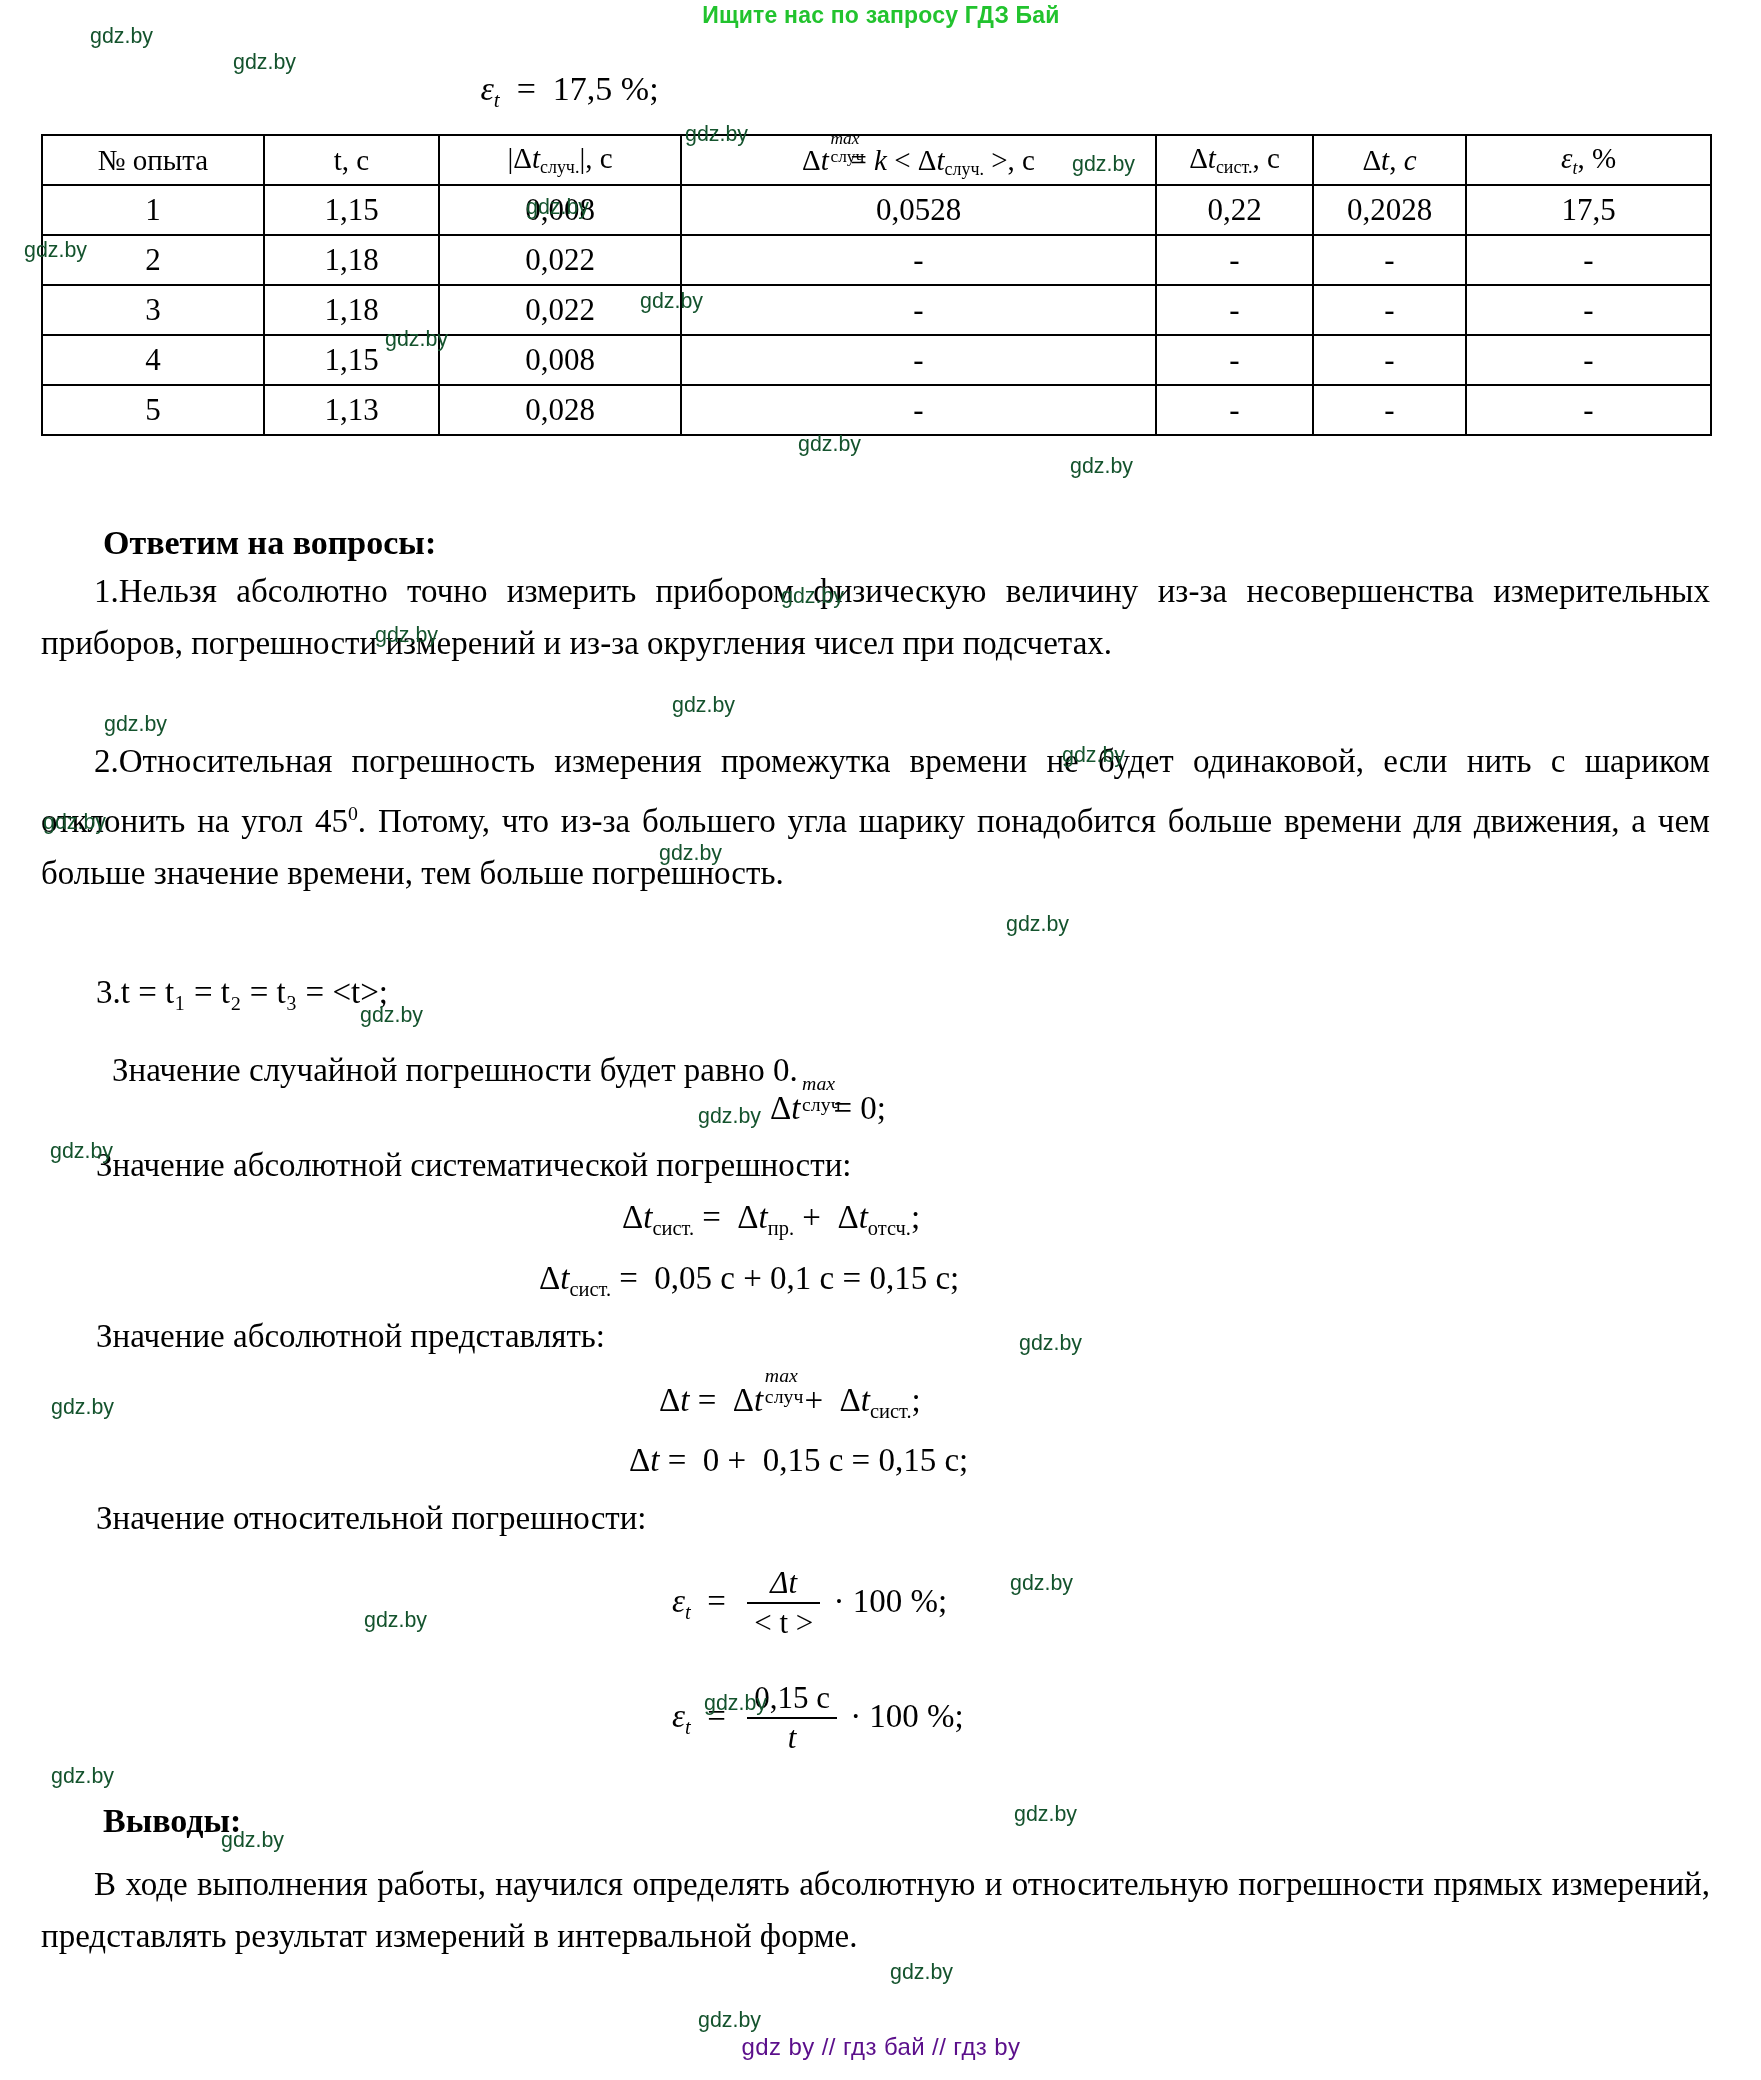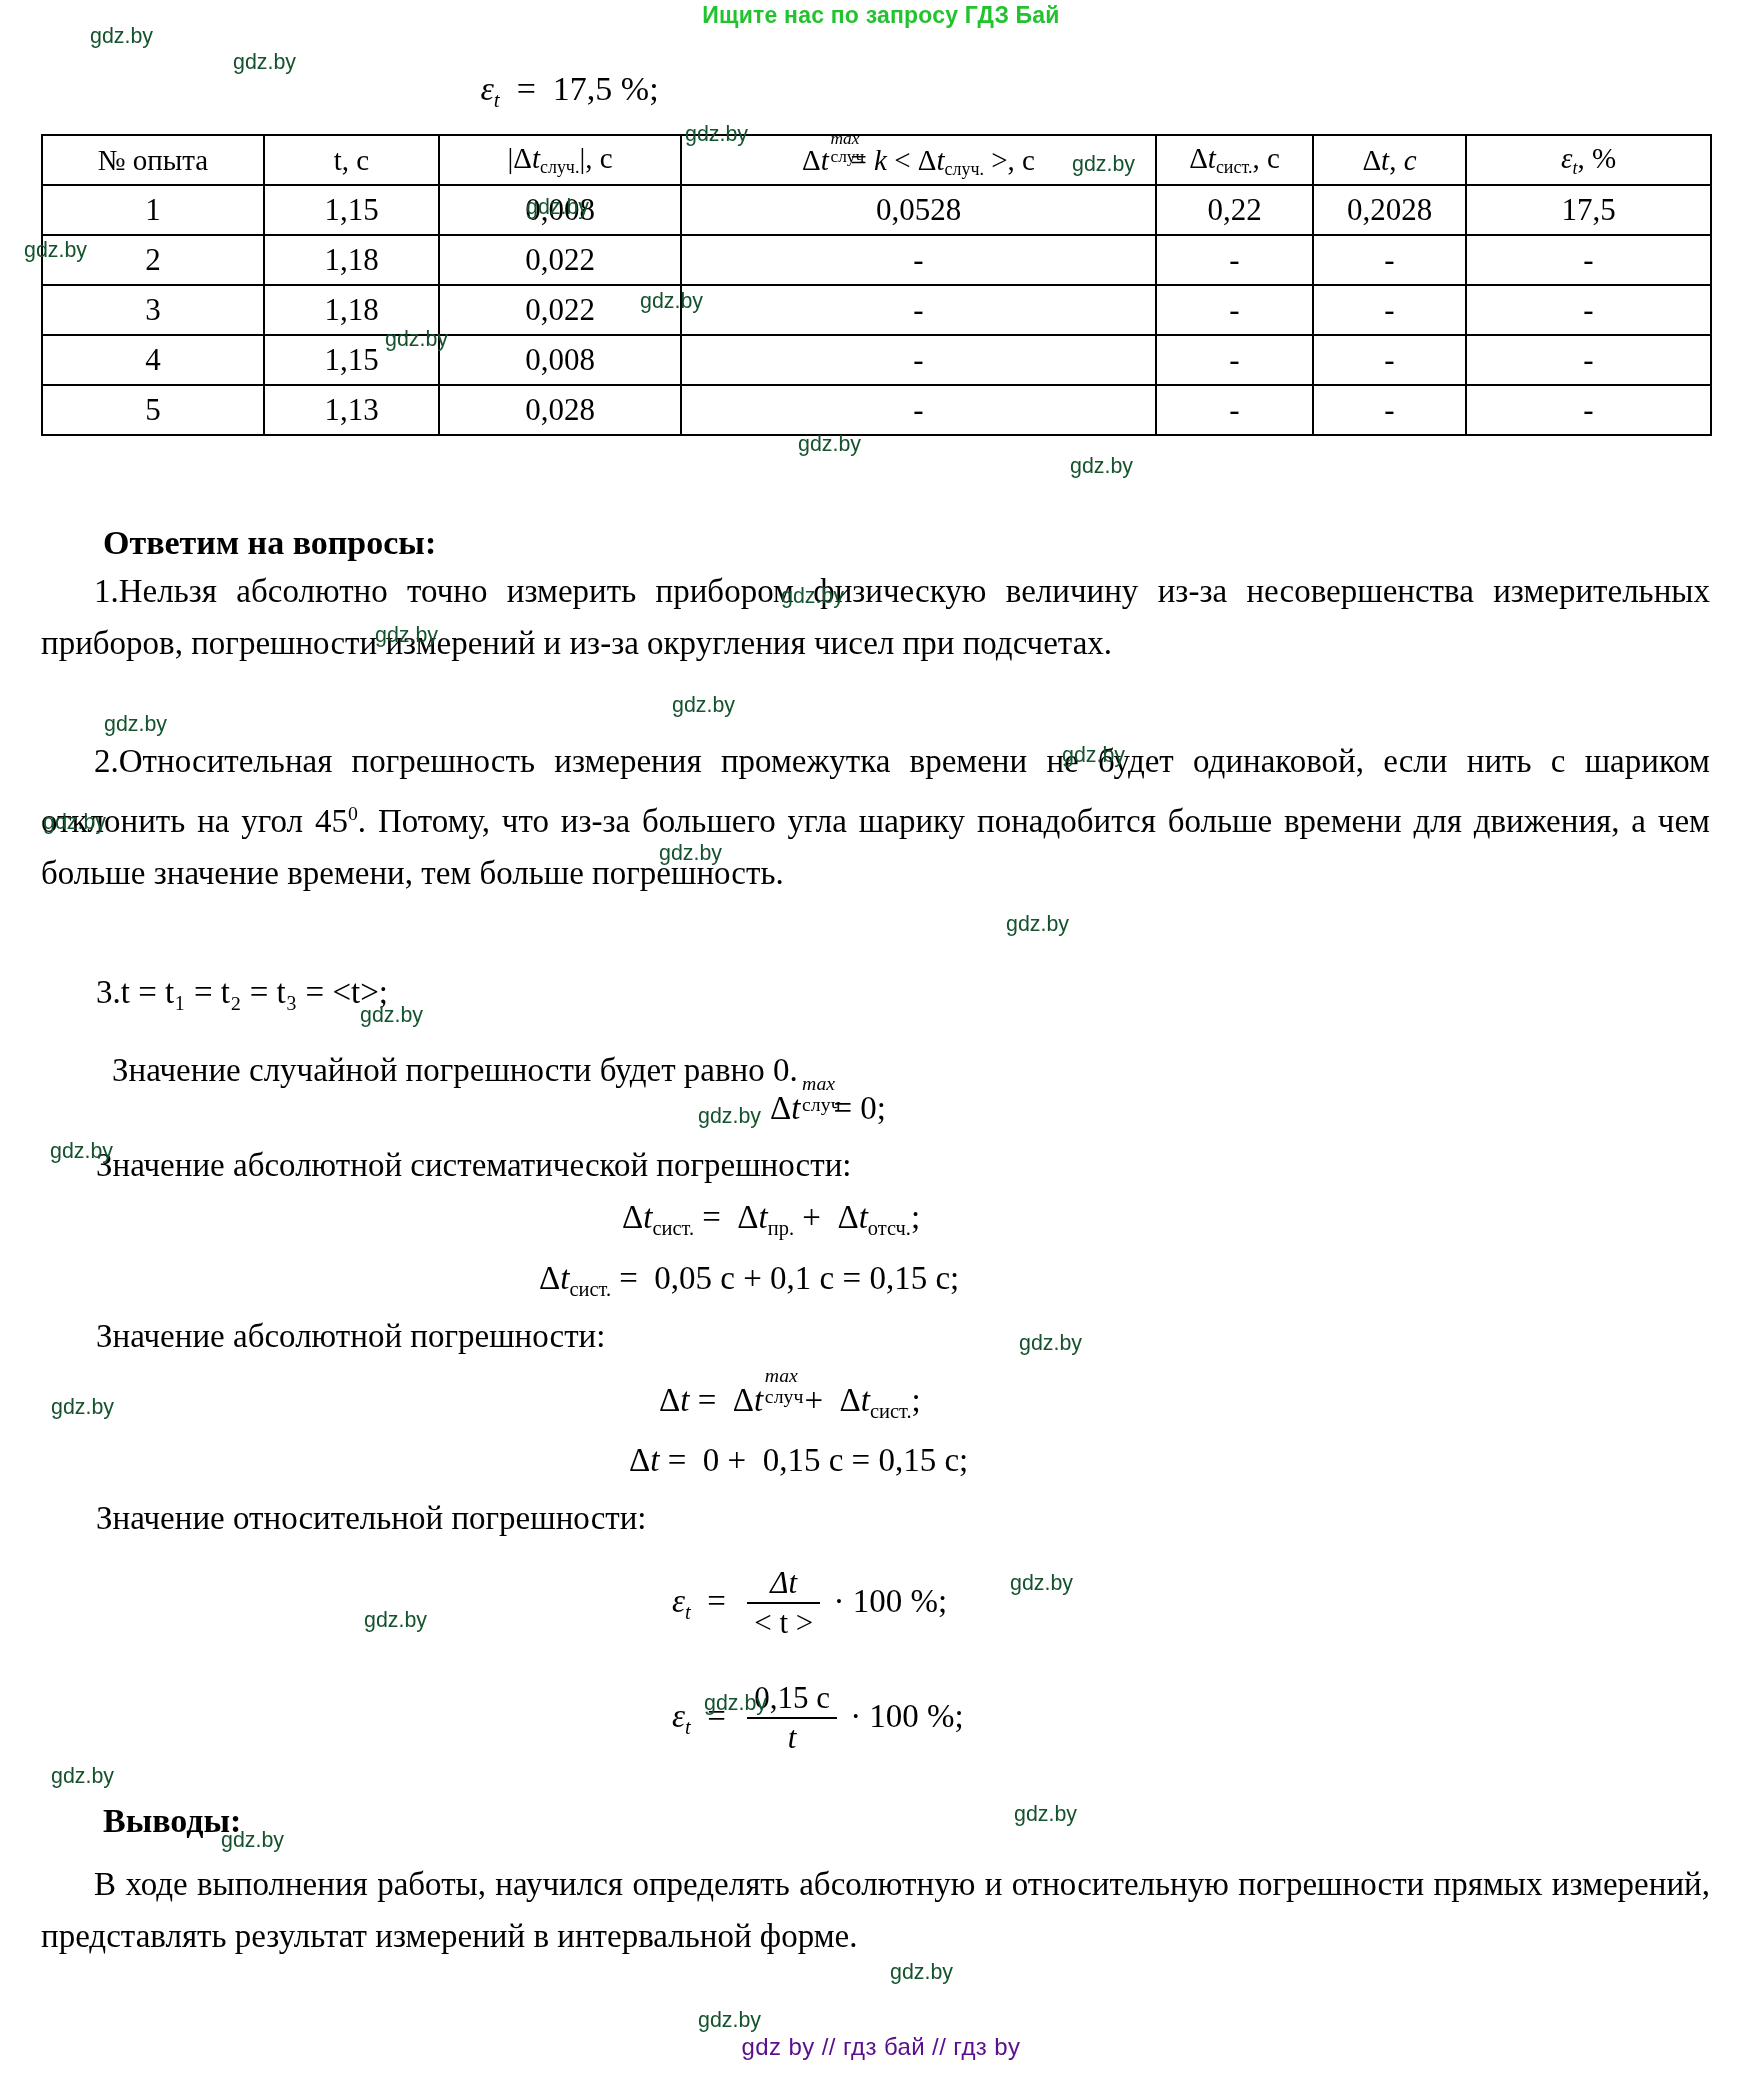--- a/index.html
+++ b/index.html
@@ -255,21 +255,21 @@
   <div class="line" style="left:96px; top:1147px;">Значение абсолютной систематической погрешности:</div>
 
   <div class="formula" style="left:622px; top:1199px;">
     Δ<span class="it">t</span><span class="sub">сист.</span> =&nbsp; Δ<span class="it">t</span><span class="sub">пр.</span> +&nbsp; Δ<span class="it">t</span><span class="sub">отсч.</span>;
   </div>
 
   <div class="formula" style="left:539px; top:1260px;">
     Δ<span class="it">t</span><span class="sub">сист.</span> =&nbsp; 0,05 c + 0,1 c = 0,15 c;
   </div>
 
-  <div class="line" style="left:96px; top:1318px;">Значение абсолютной погрешности:</div>
+  <div class="line" style="left:96px; top:1318px;">Значение абсолютной представлять:</div>
 
   <div class="formula" style="left:659px; top:1378px;">
     Δ<span class="it">t</span> =&nbsp; Δ<span class="it">t</span><span class="stack"><span class="up">max</span><span class="dn">случ</span></span>&nbsp;&nbsp;&nbsp;&nbsp; +&nbsp; Δ<span class="it">t</span><span class="sub">сист.</span>;
   </div>
 
   <div class="formula" style="left:629px; top:1442px;">
     Δ<span class="it">t</span> =&nbsp; 0 +&nbsp; 0,15 c = 0,15 c;
   </div>
 
   <div class="line" style="left:96px; top:1500px;">Значение относительной погрешности:</div>

